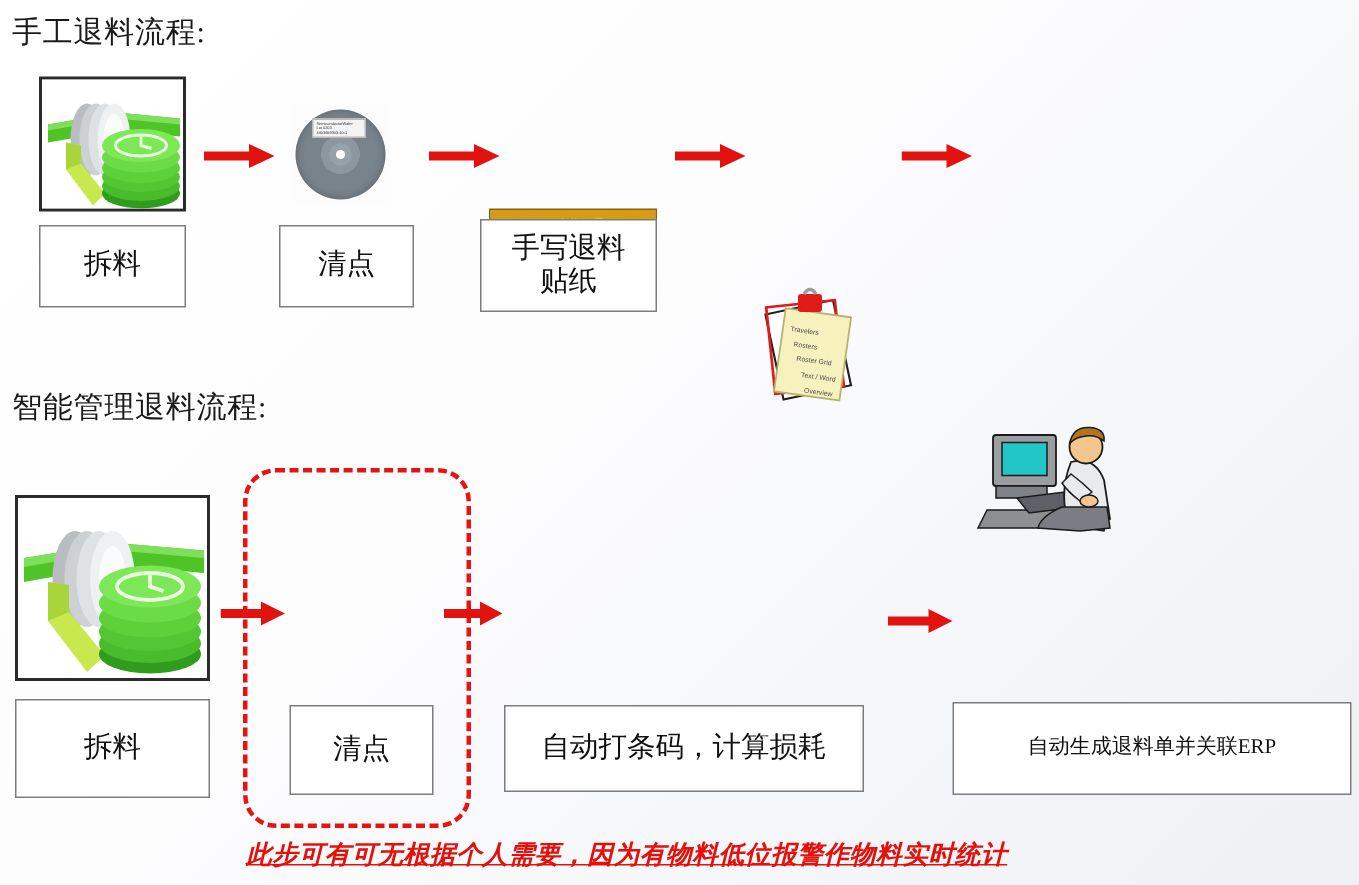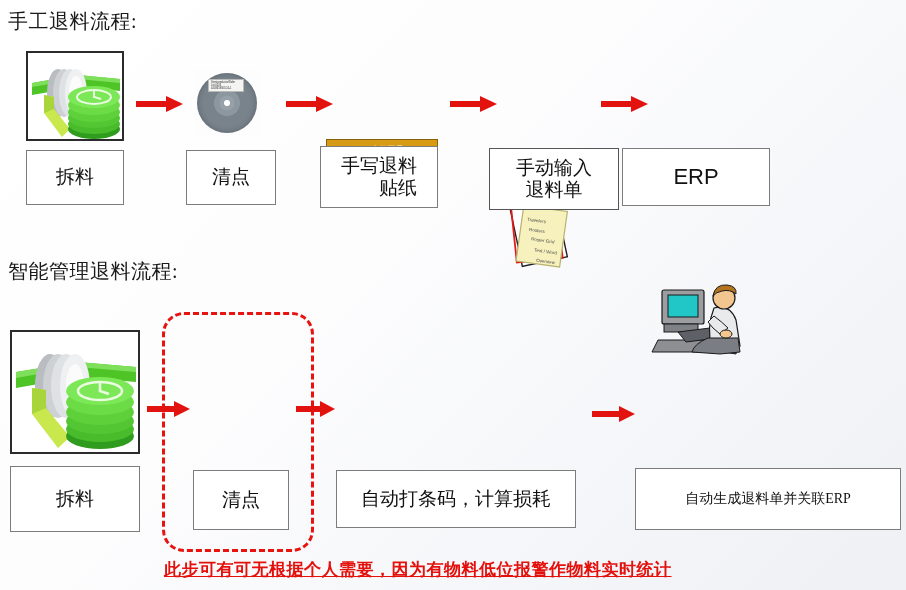--- a/index.html
+++ b/index.html
@@ -33,21 +33,21 @@
   .arrow svg{display:block;}
 
   
   .dashbox{
     border:3px dashed #e8130f;border-radius:22px;box-sizing:border-box;
     background:transparent;
   }
 
   
   .note{
-    color:#e4100c;font-weight:bold;
+    color:#e4100c;font-style:italic;font-weight:bold;
     font-family:"Liberation Serif","DejaVu Serif",serif;
     font-size:17px;text-decoration:underline;white-space:nowrap;
     letter-spacing:.5px;
   }
 
   
   .picframe{border:2px solid #2b2b2b;box-sizing:border-box;background:#fff;overflow:hidden;}
 
   
   .reelicon{width:100%;height:100%;position:relative;background:#fff;}
@@ -148,21 +148,21 @@
   <div class="abs sticker" style="left:326px;top:73px;width:112px;height:62px;">
     <div class="st-title">PASS  合格可用</div>
     <div class="scribble">王小刀</div>
     <div class="st-line" style="left:34%;top:35%;width:62%;"></div>
     <div class="st-txt" style="left:7%;top:50%;">签名:</div>
     <div class="st-line" style="left:26%;top:61%;width:70%;"></div>
     <div class="st-txt" style="left:7%;top:72%;">IPQC</div>
     <div class="st-txt" style="left:7%;top:83%;">签名</div>
     <div class="st-line" style="left:26%;top:88%;width:70%;"></div>
   </div>
-  <div class="abs cap" style="left:320px;top:146px;width:118px;height:62px;font-size:19px;white-space:pre-line;text-align:right;">手写退料
+  <div class="abs cap" style="left:320px;top:146px;width:118px;height:62px;font-size:19px;white-space:pre-line;">手写退料
 贴纸</div>
 
   <div class="abs arrow" style="left:450px;top:95px;">
     <svg width="48" height="18" viewBox="0 0 48 18">
         <path d="M0 6 L30 6 L30 1 L47 9 L30 17 L30 12 L0 12 Z" fill="#e2120f"></path>
       </svg>
   </div>
 
   <div class="abs clip" style="left:500px;top:62px;width:80px;height:82px;">
     <svg width="80" height="82" viewBox="0 0 80 82">
@@ -178,22 +178,20 @@
 
       <rect x="32" y="6" width="16" height="12" rx="2" fill="#e01b18"></rect>
       <path d="M36 6 q4 -6 8 0" stroke="#9d9d9d" stroke-width="2.4" fill="none"></path>
     </svg>
     <div class="tx" style="left:27px;top:28px;transform:rotate(8deg);">Travelers</div>
     <div class="tx" style="left:29px;top:38px;transform:rotate(8deg);">Rosters</div>
     <div class="tx" style="left:31px;top:48px;transform:rotate(8deg);">Roster Grid</div>
     <div class="tx" style="left:34px;top:59px;transform:rotate(8deg);">Text / Word</div>
     <div class="tx" style="left:36px;top:69px;transform:rotate(8deg);">Overview</div>
   </div>
-  <div class="abs cap dark" style="left:489px;top:148px;width:130px;height:62px;font-size:19px;white-space:pre-line;">手动输入
-退料单</div>
 
   <div class="abs arrow" style="left:601px;top:95px;">
     <svg width="48" height="18" viewBox="0 0 48 18">
         <path d="M0 6 L30 6 L30 1 L47 9 L30 17 L30 12 L0 12 Z" fill="#e2120f"></path>
       </svg>
   </div>
 
   <div class="abs erpman" style="left:648px;top:66px;width:110px;height:84px;">
     <svg width="110" height="84" viewBox="0 0 110 84">
 
@@ -212,21 +210,20 @@
       <path d="M60 62 q-14 6 -16 14 l28 2 l20 -2 l-2 -14 Z" fill="#7a7d83" stroke="#1a1a1a" stroke-width="1"></path>
 
       <path d="M66 40 q8 6 14 12 l-8 6 q-8 -6 -12 -12 Z" fill="#e8eaec" stroke="#1a1a1a" stroke-width="1"></path>
 
       <ellipse cx="78" cy="58" rx="6" ry="4" fill="#f3c68f" stroke="#1a1a1a" stroke-width="1"></ellipse>
 
       <circle cx="76" cy="22" r="11" fill="#f3c68f" stroke="#1a1a1a" stroke-width="1.2"></circle>
       <path d="M65 20 q2 -12 14 -11 q10 1 9 9 q-6 -5 -14 -3 q-6 1 -9 5 Z" fill="#b4741f" stroke="#1a1a1a" stroke-width="1"></path>
     </svg>
   </div>
-  <div class="abs cap" style="left:622px;top:148px;width:148px;height:58px;font-size:22px;font-family:'Liberation Sans',sans-serif;">ERP</div>
 
   <div class="abs heading" style="left:8px;top:258px;">智能管理退料流程:</div>
 
   <div class="abs dashbox" style="left:162px;top:312px;width:152px;height:240px;"></div>
 
   <div class="abs picframe" style="left:10px;top:330px;width:130px;height:124px;">
     <div class="reelicon">
       <svg viewBox="0 0 130 124" width="130" height="124">
         <path d="M4 40 L66 30 L124 35 L124 50 L66 45 L4 56 Z" fill="#4ec427"></path>
         <path d="M4 40 L66 30 L124 35 L124 40 L66 35 L4 46 Z" fill="#7ee05a"></path>

